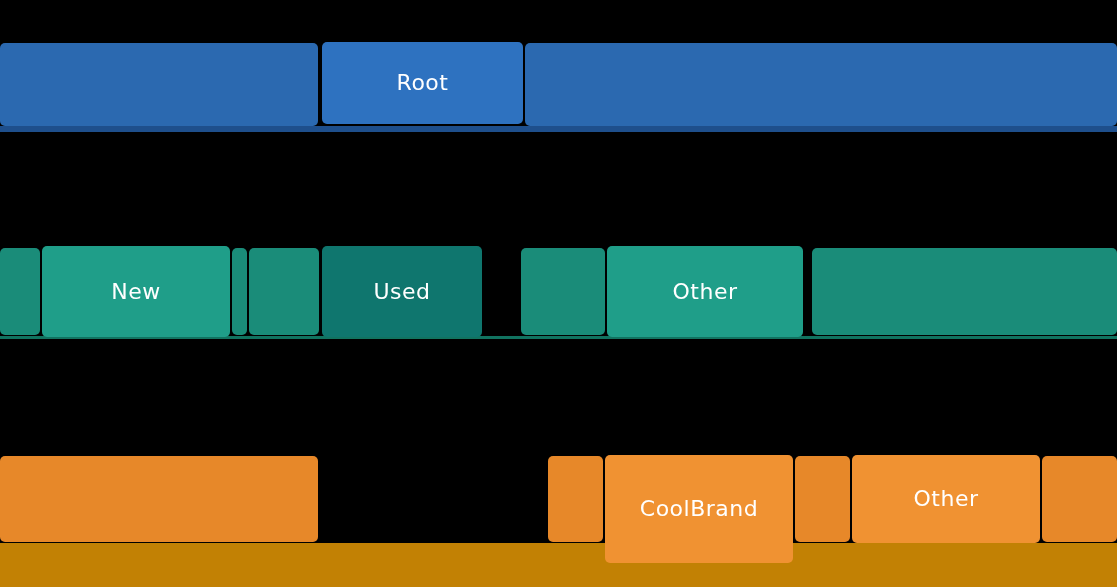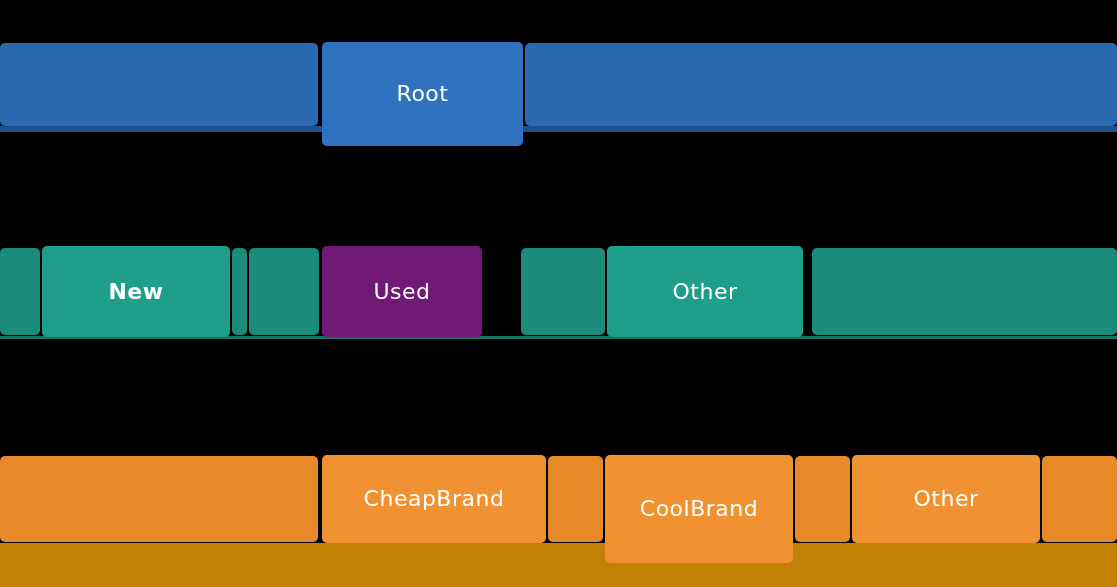--- a/index.html
+++ b/index.html
@@ -34,44 +34,41 @@
     white-space: nowrap;
     letter-spacing: 0.5px;
   }
 </style>
 </head>
 <body>
 
 <div id="stage" style="background: rgb(0, 0, 0);">
     <div class="level-strip" style="top: 126px; height: 6px; background: rgb(30, 79, 140);"></div>
     <div class="node-seg" style="left: 0px; top: 43px; width: 318px; height: 83px; background: rgb(43, 105, 176);"></div>
-    <div class="node-seg" style="left: 322px; top: 42px; width: 201px; height: 104px; background: rgb(46, 114, 192);">
+    <div class="node-seg" style="left: 322px; top: 42px; width: 201px; height: 82px; background: rgb(46, 114, 192);">
       <span class="node-label">Root</span>
     </div>
     <div class="node-seg" style="left: 525px; top: 43px; width: 592px; height: 83px; background: rgb(43, 105, 176);"></div>
     <div class="level-strip" style="top: 336px; height: 3px; background: rgb(17, 115, 96);"></div>
     <div class="node-seg" style="left: 0px; top: 248px; width: 40px; height: 87px; background: rgb(26, 140, 121);"></div>
-    <div class="node-seg" style="left: 42px; top: 246px; width: 188px; height: 91px; background: rgb(31, 158, 137); font-weight: bold;">
+    <div class="node-seg" style="left: 42px; top: 246px; width: 188px; height: 91px; background: rgb(31, 158, 137);">
       <span class="node-label">New</span>
     </div>
     <div class="node-seg" style="left: 232px; top: 248px; width: 15px; height: 87px; background: rgb(26, 140, 121);"></div>
     <div class="node-seg" style="left: 249px; top: 248px; width: 70px; height: 87px; background: rgb(26, 140, 121);"></div>
-    <div class="node-seg" style="left: 322px; top: 246px; width: 160px; height: 91px; background: #701a75;">
+    <div class="node-seg" style="left: 322px; top: 246px; width: 160px; height: 91px; background: #0f766e;">
       <span class="node-label">Used</span>
     </div>
     <div class="node-seg" style="left: 521px; top: 248px; width: 84px; height: 87px; background: rgb(26, 140, 121);"></div>
     <div class="node-seg" style="left: 607px; top: 246px; width: 196px; height: 91px; background: rgb(31, 158, 137);">
       <span class="node-label">Other</span>
     </div>
     <div class="node-seg" style="left: 812px; top: 248px; width: 305px; height: 87px; background: rgb(26, 140, 121);"></div>
     <div class="level-strip" style="top: 543px; height: 44px; background: rgb(194, 129, 4);"></div>
     <div class="node-seg" style="left: 0px; top: 456px; width: 318px; height: 86px; background: rgb(231, 136, 41);"></div>
-    <div class="node-seg" style="left: 322px; top: 455px; width: 224px; height: 88px; background: rgb(240, 146, 50);">
-      <span class="node-label">CheapBrand</span>
-    </div>
     <div class="node-seg" style="left: 548px; top: 456px; width: 55px; height: 86px; background: rgb(231, 136, 41);"></div>
     <div class="node-seg" style="left: 605px; top: 455px; width: 188px; height: 108px; background: rgb(240, 146, 50);">
       <span class="node-label">CoolBrand</span>
     </div>
     <div class="node-seg" style="left: 795px; top: 456px; width: 55px; height: 86px; background: rgb(231, 136, 41);"></div>
     <div class="node-seg" style="left: 852px; top: 455px; width: 188px; height: 88px; background: rgb(240, 146, 50);">
       <span class="node-label">Other</span>
     </div>
     <div class="node-seg" style="left: 1042px; top: 456px; width: 75px; height: 86px; background: rgb(231, 136, 41);"></div>
   </div>

